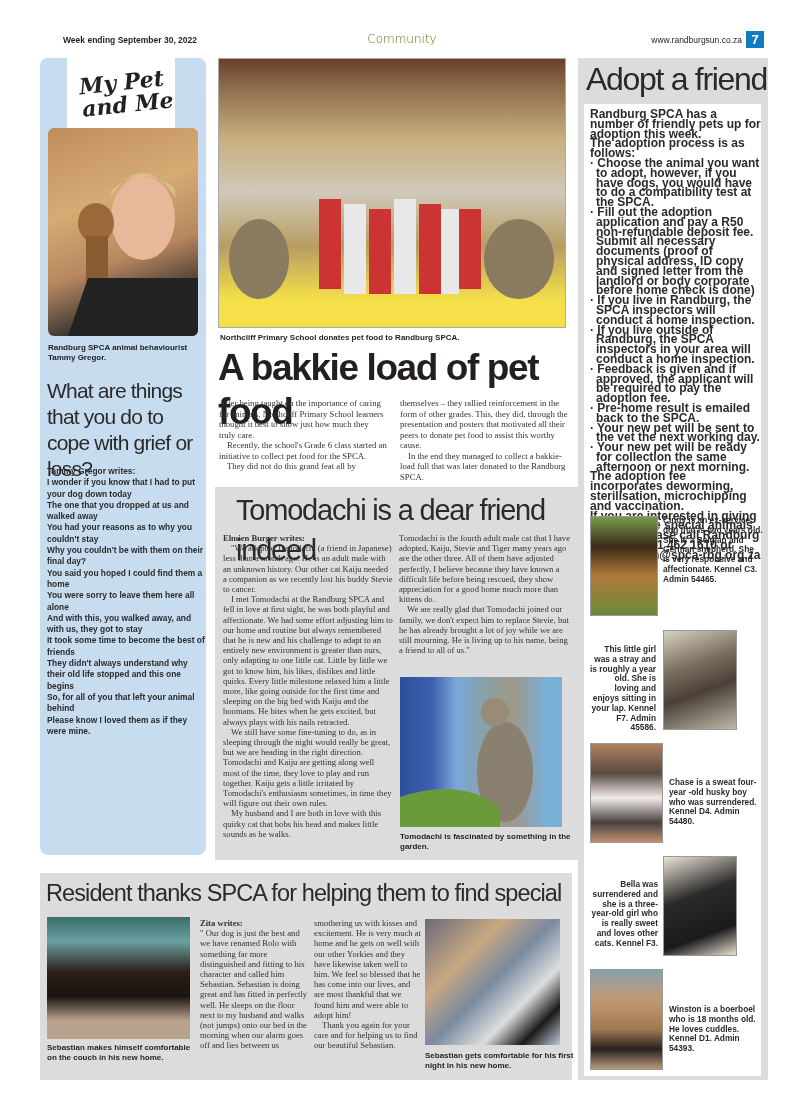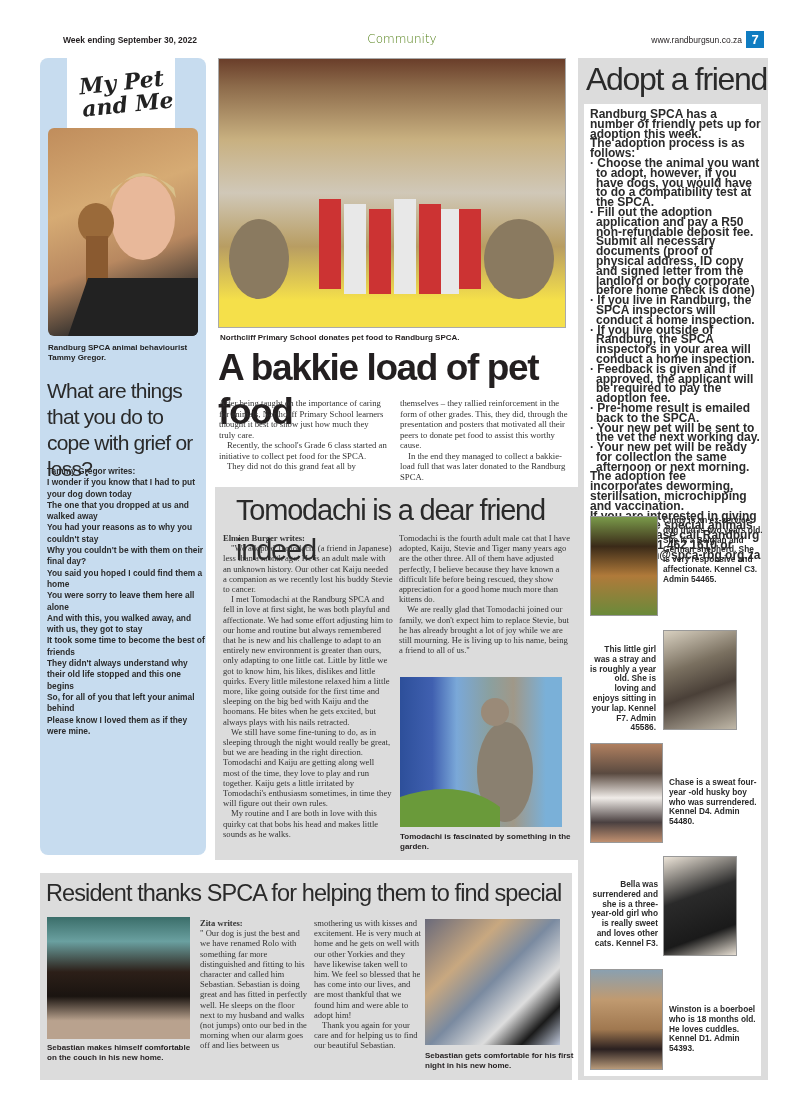--- a/index.html
+++ b/index.html
@@ -119,21 +119,21 @@
   <p>In the end they managed to collect a bakkie-load full that was later donated to the Randburg SPCA.</p>
 </div>
 
 <div class="abs tomo-box"></div>
 <div class="abs tomo-h">Tomodachi is a dear friend indeed</div>
 <div class="abs cols2" style="left:223px;top:533px;width:170px;font-size:8.6px;line-height:10.2px">
   <p class="first" style="font-weight:bold">Elmien Burger writes:</p>
   <p>"We adopted Tomodachi (a friend in Japanese) less than a month ago. He is an adult male with an unknown history. Our other cat Kaiju needed a companion as we recently lost his buddy Stevie to cancer.</p>
   <p>I met Tomodachi at the Randburg SPCA and fell in love at first sight, he was both playful and affectionate. We had some effort adjusting him to our home and routine but always remembered that he is new and his challenge to adapt to an entirely new environment is greater than ours, only adapting to one little cat. Little by little we got to know him, his likes, dislikes and little quirks. Every little milestone relaxed him a little more, like going outside for the first time and sleeping on the big bed with Kaiju and the hoomans. He bites when he gets excited, but always plays with his nails retracted.</p>
   <p>We still have some fine-tuning to do, as in sleeping through the night would really be great, but we are heading in the right direction. Tomodachi and Kaiju are getting along well most of the time, they love to play and run together. Kaiju gets a little irritated by Tomodachi's enthusiasm sometimes, in time they will figure out their own rules.</p>
-  <p>My routine and I are both in love with this quirky cat that bobs his head and makes little sounds as he walks.</p>
+  <p>My husband and I are both in love with this quirky cat that bobs his head and makes little sounds as he walks.</p>
 </div>
 <div class="abs cols2" style="left:399px;top:533px;width:172px;font-size:8.6px;line-height:10.2px">
   <p class="first">Tomodachi is the fourth adult male cat that I have adopted, Kaiju, Stevie and Tiger many years ago are the other three. All of them have adjusted perfectly, I believe because they have known a difficult life before being rescued, they show appreciation for a good home much more than kittens do.</p>
   <p>We are really glad that Tomodachi joined our family, we don't expect him to replace Stevie, but he has already brought a lot of joy while we are still mourning. He is living up to his name, being a friend to all of us."</p>
 </div>
 <div class="abs tomo-photo">
   <svg width="162" height="150" viewBox="0 0 162 150">
     <ellipse cx="105" cy="95" rx="28" ry="50" fill="#8a8070"></ellipse>
     <circle cx="95" cy="35" r="14" fill="#9a8a78"></circle>
     <path d="M0 120 Q60 100 100 130 L100 150 L0 150Z" fill="#6a9a3a"></path>

